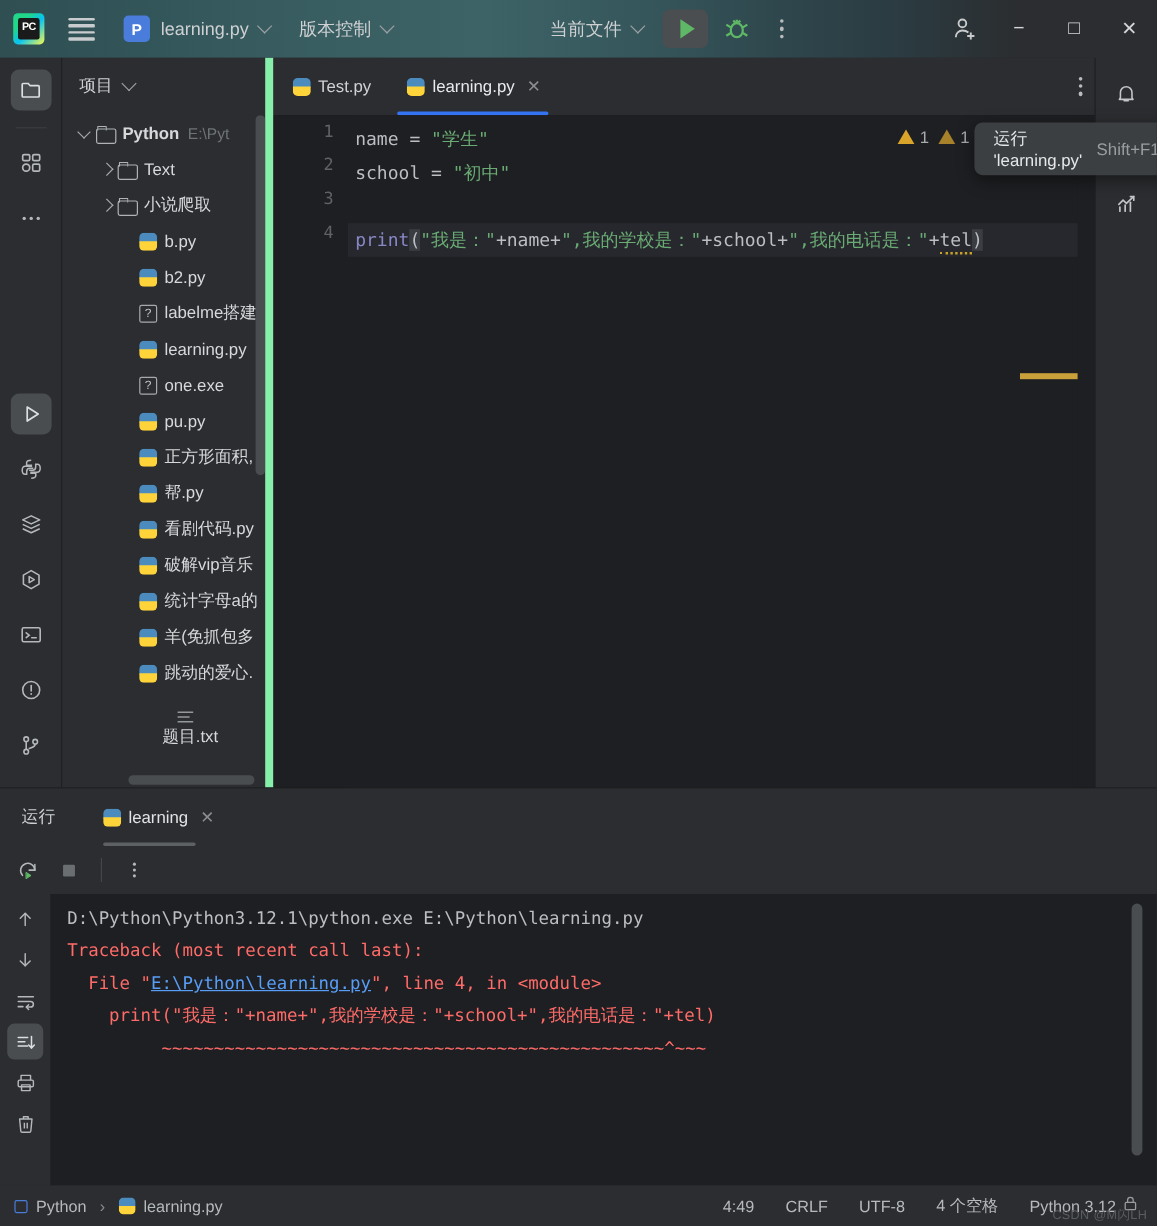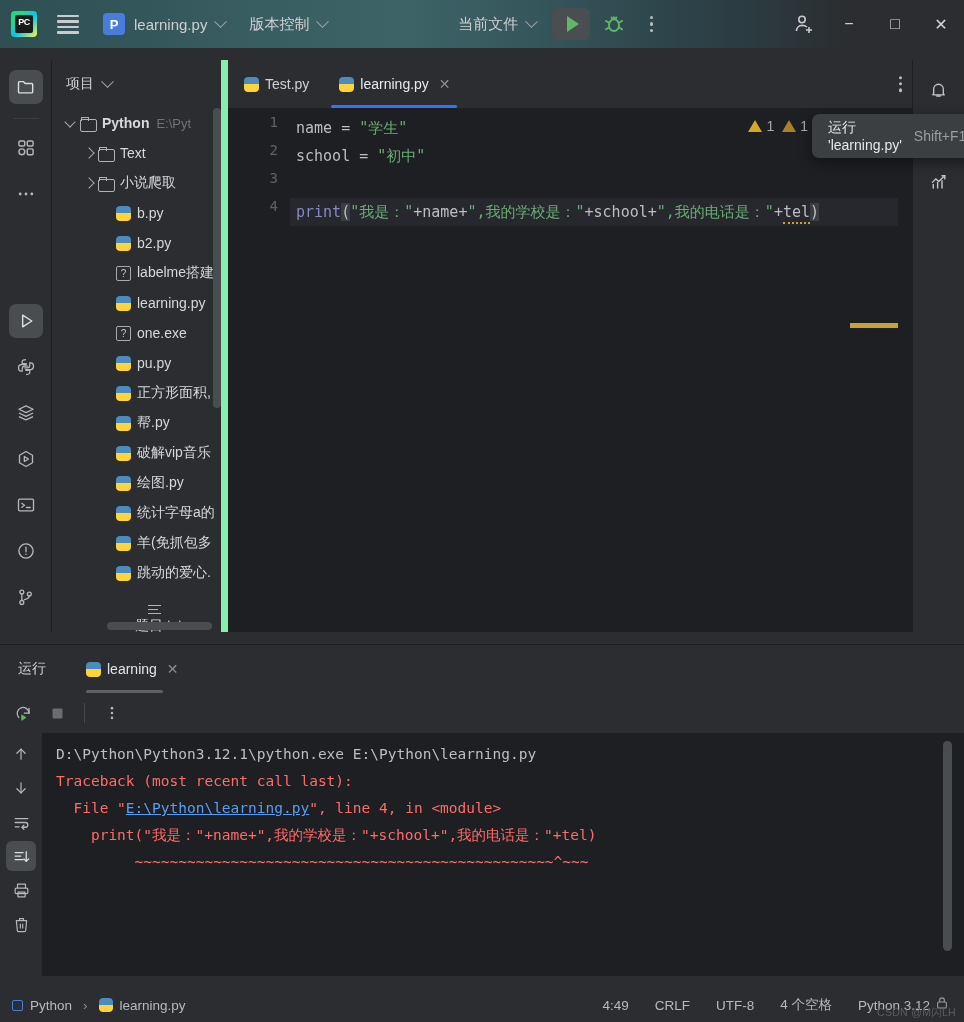--- a/index.html
+++ b/index.html
@@ -3,21 +3,21 @@
 <meta charset="utf-8">
 <style>
   * { box-sizing: border-box; margin: 0; padding: 0; }
   html, body {
     width: 964px; height: 1022px;
     background: #2b2d30;
     font-family: "Liberation Sans", sans-serif;
     overflow: hidden;
     -webkit-font-smoothing: antialiased;
   }
-  .app { position: relative; width: 964px; height: 1022px; display: flex; flex-direction: column; gap: 12px; }
+  .app { position: relative; width: 964px; height: 1022px; display: flex; flex-direction: column; }
 
   
   .titlebar {
     height: 48px; flex: 0 0 48px; display: flex; align-items: center;
     background: linear-gradient(90deg, #2f4f52 0%, #33565a 14%, #3a5f63 30%, #3d6367 42%, #35565b 56%, #2e464c 68%, #2b3b41 78%, #2b2d30 88%, #2b2d30 100%);
     position: relative; z-index: 40;
   }
   .pc-logo { width: 26px; height: 26px; margin-left: 11px; border-radius: 4px;
     background: linear-gradient(135deg,#21d789 0%, #21d789 28%, #07c3f2 55%, #fcf84a 100%);
     position: relative; }
@@ -355,26 +355,26 @@
             <span class="">正方形面积,</span>
           </div>
           <div class="trow" style="padding-left: 48px;">
             <span class="tw"></span>
             <span class="py-ico"></span>
             <span class="">帮.py</span>
           </div>
           <div class="trow" style="padding-left: 48px;">
             <span class="tw"></span>
             <span class="py-ico"></span>
+            <span class="">看剧代码.py</span>
+          </div>
+          <div class="trow" style="padding-left: 48px;">
+            <span class="tw"></span>
+            <span class="py-ico"></span>
             <span class="">破解vip音乐</span>
-          </div>
-          <div class="trow" style="padding-left: 48px;">
-            <span class="tw"></span>
-            <span class="py-ico"></span>
-            <span class="">绘图.py</span>
           </div>
           <div class="trow" style="padding-left: 48px;">
             <span class="tw"></span>
             <span class="py-ico"></span>
             <span class="">统计字母a的</span>
           </div>
           <div class="trow" style="padding-left: 48px;">
             <span class="tw"></span>
             <span class="py-ico"></span>
             <span class="">羊(免抓包多</span>

